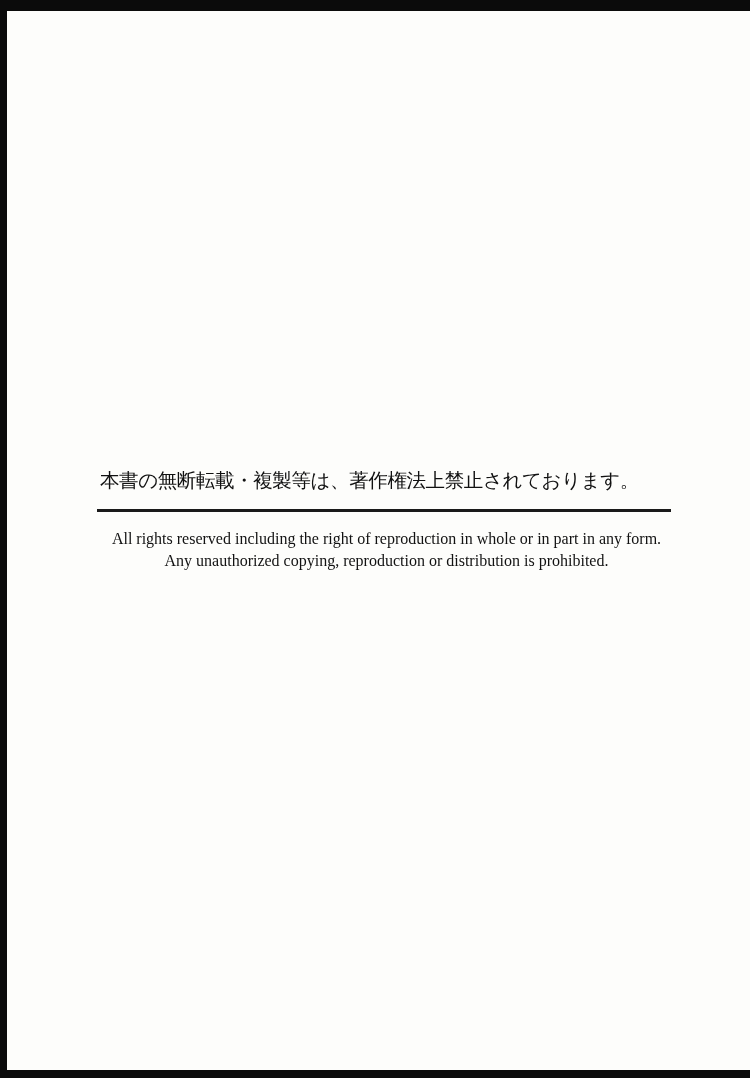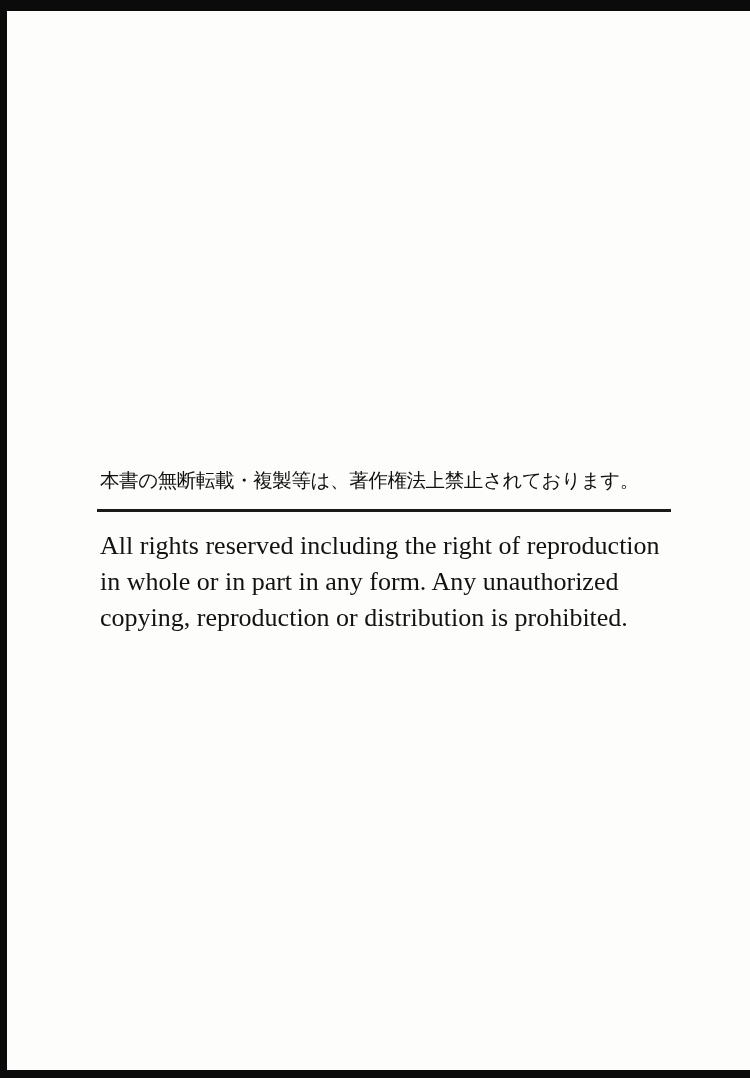--- a/index.html
+++ b/index.html
@@ -46,25 +46,26 @@
     margin: 0 0 14px 5px;
   }
   .divider-rule {
     width: 574px;
     height: 3px;
     background: #1a1a1a;
     margin: 0 0 16px 2px;
   }
   .en-notice {
     font-family: "Liberation Serif", serif;
-    font-size: 26px;
+    font-size: 16px;
     line-height: 1.38;
     color: #121212;
     margin: 0 0 4px 5px;
     width: 573px;
+    text-align: center;
   }
 </style>
 </head>
 <body>
 
 <div class="page-frame">
   <div class="page-sheet">
 
     <div class="copyright-block">
       <p class="jp-notice">本書の無断転載・複製等は、著作権法上禁止されております。</p>

